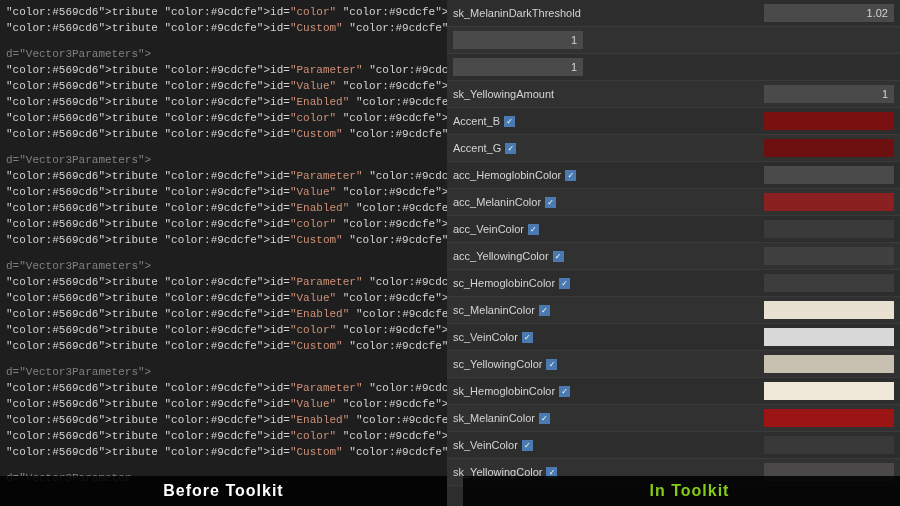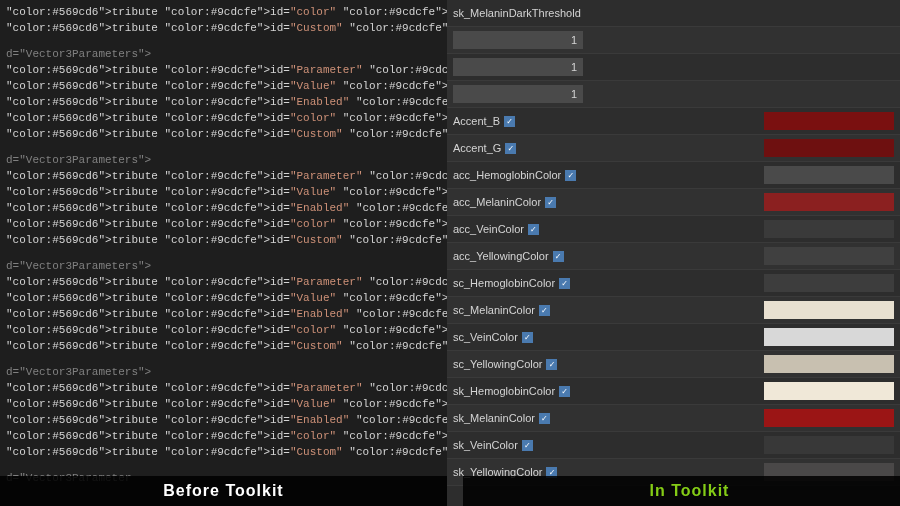--- a/index.html
+++ b/index.html
@@ -163,28 +163,32 @@
     <span>Before Toolkit</span>
   </div>
 </div>
 
 <div class="right-panel">
   <div id="props-container">
       <div class="prop-row">
         <div class="prop-name">
           <span>sk_MelaninDarkThreshold</span>
         </div>
+        <div class="prop-value-num">1.02</div>
       </div>
       <div class="prop-row">
         <div class="prop-value-num">1</div>
       </div>
       <div class="prop-row">
         <div class="prop-value-num">1</div>
       </div>
       <div class="prop-row">
+        <div class="prop-name">
+          <span>sk_YellowingAmount</span>
+        </div>
         <div class="prop-value-num">1</div>
       </div>
       <div class="prop-row">
         <div class="prop-name">
           <span>Accent_B</span>
           <span class="checkbox checked">✓</span>
         </div>
         <div class="color-swatch" style="background: rgb(122, 16, 16);"></div>
       </div>
       <div class="prop-row">

